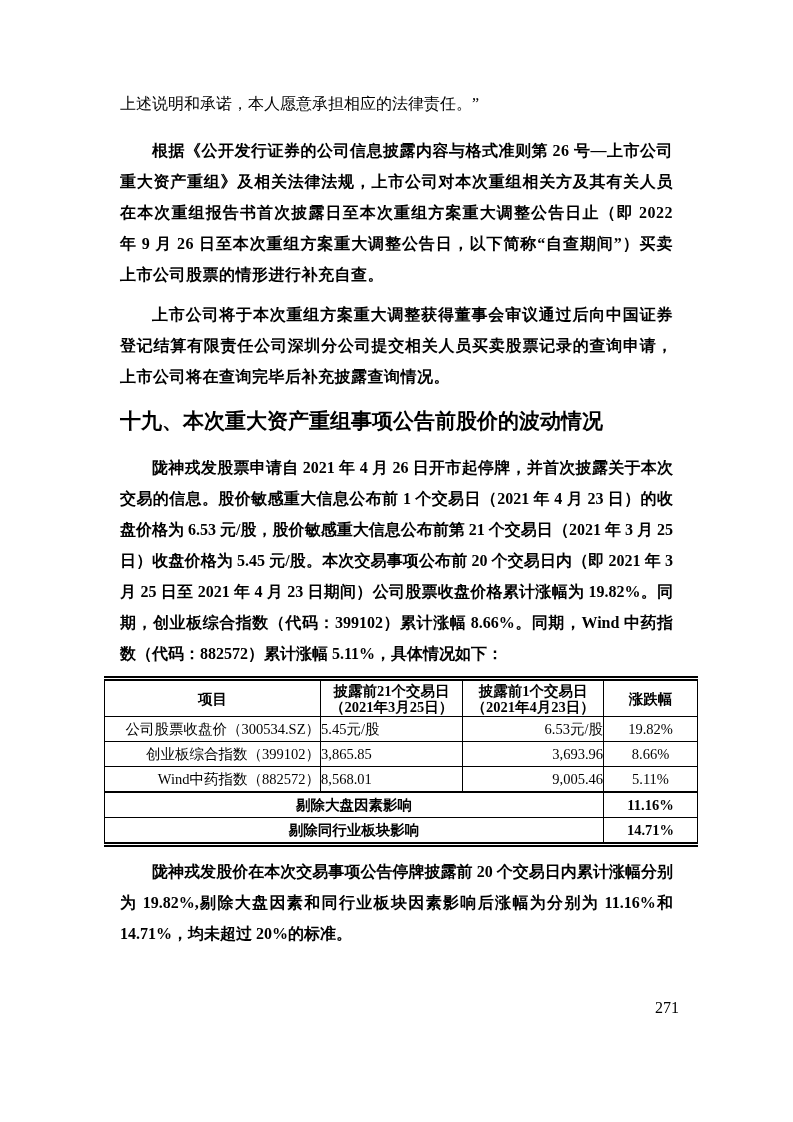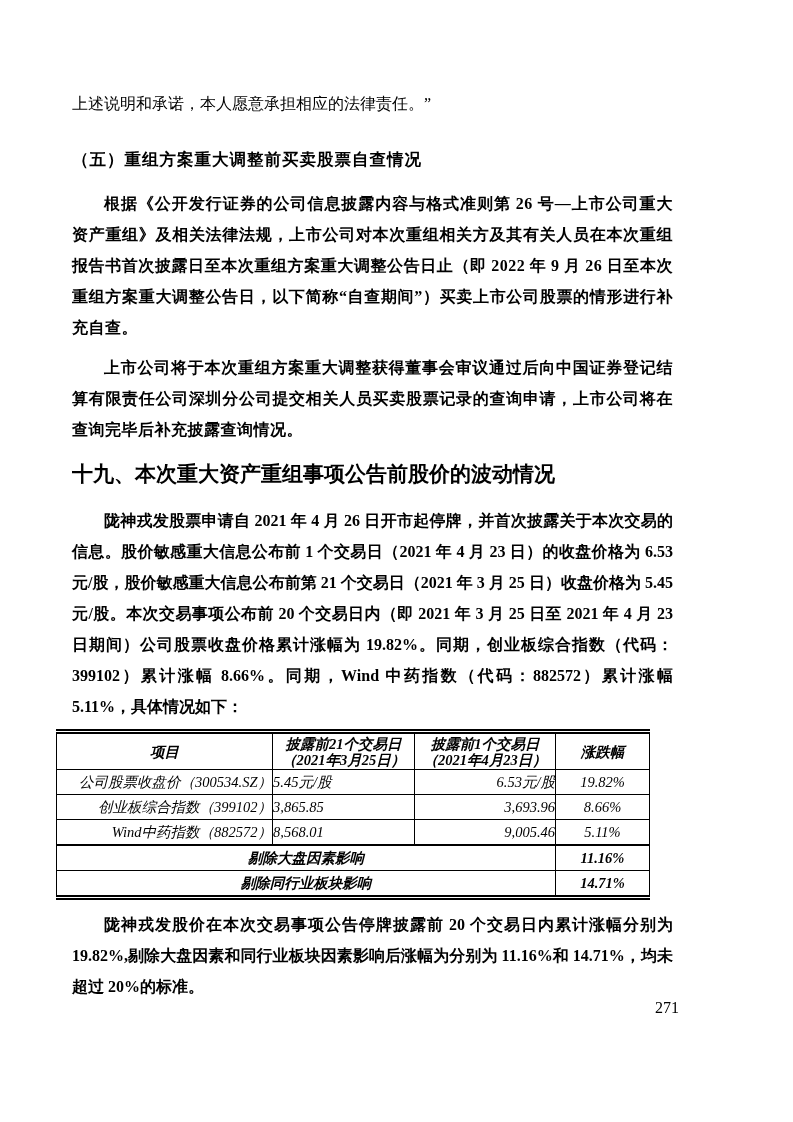--- a/index.html
+++ b/index.html
@@ -6,21 +6,21 @@
   .page {
     position: relative;
     width: 793px;
     height: 1122px;
     background: #ffffff;
     overflow: hidden;
     color: #000;
     font-family: "Liberation Serif", "DejaVu Serif", serif;
   }
   .content {
-    padding: 0 120px 0 72px;
+    padding: 0 120px 0 120px;
   }
   .p-cont {
     margin: 88px 0 0 0;
     font-size: 16px;
     line-height: 31px;
     text-align: justify;
   }
   .h-sub {
     margin: 29px 0 0 0;
     font-size: 16.5px;
@@ -57,21 +57,20 @@
     border-top: 5px double #000;
     border-bottom: 5px double #000;
     border-left: 1px solid #000;
     border-right: 1px solid #000;
     font-size: 14.5px;
   }
   table.price-table th, table.price-table td {
     border: 1px solid #000;
     padding: 0;
     overflow: hidden;
-    font-style: italic;
   }
   table.price-table th {
     font-weight: bold;
     text-align: center;
     line-height: 16px;
     padding: 1px 0;
     height: 33px;
     vertical-align: middle;
   }
   table.price-table td {
@@ -95,21 +94,20 @@
   }
 </style>
 </head>
 <body>
 
 <div class="page">
   <div class="content">
 
     <p class="p-cont">上述说明和承诺，本人愿意承担相应的法律责任。”</p>
 
-    <h3 class="h-sub">（五）重组方案重大调整前买卖股票自查情况</h3>
 
     <p class="para bold-para p-b1">根据《公开发行证券的公司信息披露内容与格式准则第 26 号—上市公司重大资产重组》及相关法律法规，上市公司对本次重组相关方及其有关人员在本次重组报告书首次披露日至本次重组方案重大调整公告日止（即 2022 年 9 月 26 日至本次重组方案重大调整公告日，以下简称“自查期间”）买卖上市公司股票的情形进行补充自查。</p>
 
     <p class="para bold-para p-b2">上市公司将于本次重组方案重大调整获得董事会审议通过后向中国证券登记结算有限责任公司深圳分公司提交相关人员买卖股票记录的查询申请，上市公司将在查询完毕后补充披露查询情况。</p>
 
     <h2 class="h-main">十九、本次重大资产重组事项公告前股价的波动情况</h2>
 
     <p class="para p-r1">陇神戎发股票申请自 2021 年 4 月 26 日开市起停牌，并首次披露关于本次交易的信息。股价敏感重大信息公布前 1 个交易日（2021 年 4 月 23 日）的收盘价格为 6.53 元/股，股价敏感重大信息公布前第 21 个交易日（2021 年 3 月 25 日）收盘价格为 5.45 元/股。本次交易事项公布前 20 个交易日内（即 2021 年 3 月 25 日至 2021 年 4 月 23 日期间）公司股票收盘价格累计涨幅为 19.82%。同期，创业板综合指数（代码：399102）累计涨幅 8.66%。同期，Wind 中药指数（代码：882572）累计涨幅 5.11%，具体情况如下：</p>
 
     <table class="price-table">

